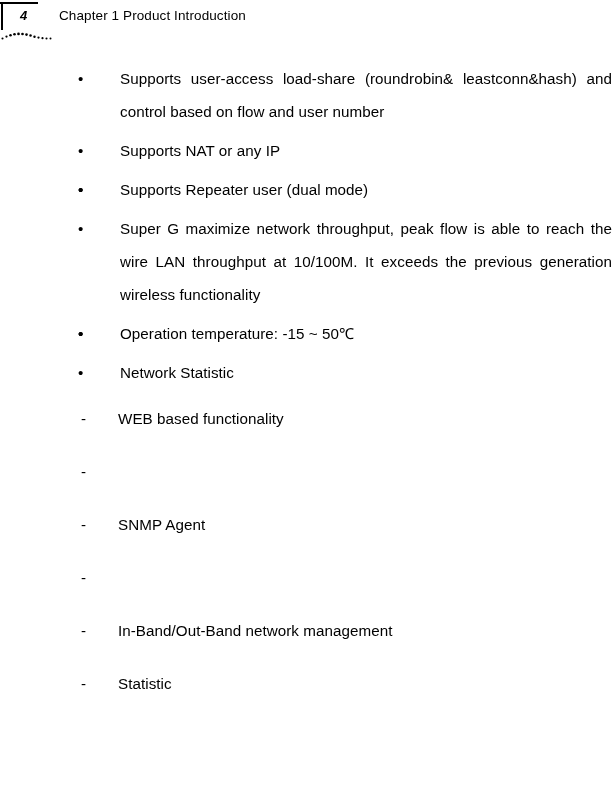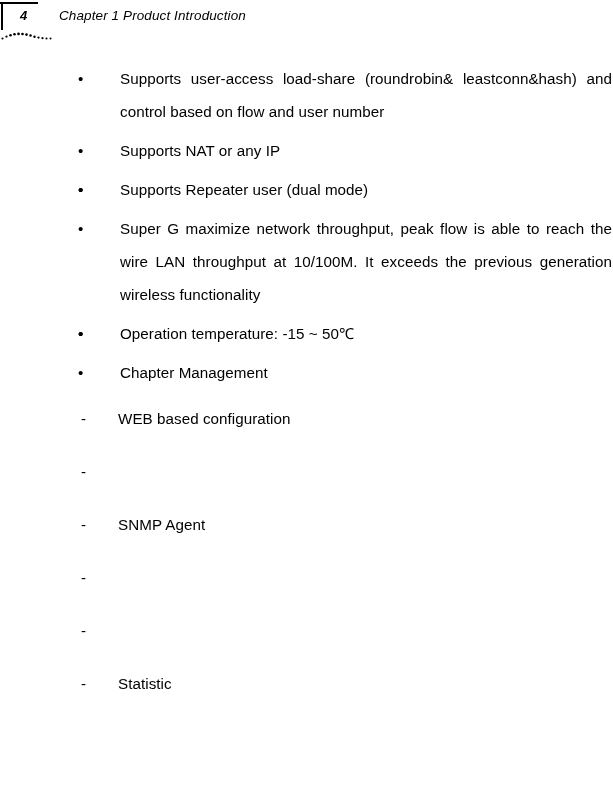--- a/index.html
+++ b/index.html
@@ -48,21 +48,20 @@
     font-size: 13px;
     font-style: italic;
     font-weight: bold;
     letter-spacing: 0.2px;
   }
   .header-title {
     position: absolute;
     left: 59px;
     top: 8px;
     font-size: 13.5px;
-    font-style: italic;
     white-space: nowrap;
     letter-spacing: 0.1px;
     text-align: right;
   }
   .header-dots {
     position: absolute;
     left: 0px;
     top: 24px;
     width: 60px;
     height: 20px;
@@ -185,47 +184,48 @@
       <span class="marker">•</span>
     </div>
 
     <div class="bullet-item nojustify">
       <span class="marker">•</span>
       <span class="txt">Operation temperature: -15 ~ 50℃</span>
     </div>
 
     <div class="bullet-item nojustify">
       <span class="marker">•</span>
-      <span class="txt">Chapter Management</span>
+      <span class="txt">Network Statistic</span>
     </div>
 
   </div>
 
   <div class="sub-group">
 
     <div class="sub-item">
       <span class="marker">-</span>
-      <span class="txt">WEB based configuration</span>
+      <span class="txt">WEB based functionality</span>
     </div>
 
     <div class="sub-item">
       <span class="marker">-</span>
     </div>
 
     <div class="sub-item">
       <span class="marker">-</span>
       <span class="txt">SNMP Agent</span>
     </div>
 
     <div class="sub-item">
       <span class="marker">-</span>
     </div>
 
     <div class="sub-item">
       <span class="marker">-</span>
+      <span class="txt">In-Band/Out-Band network management</span>
     </div>
 
     <div class="sub-item">
       <span class="marker">-</span>
       <span class="txt">Statistic</span>
     </div>
 
   </div>
 
 </div>

